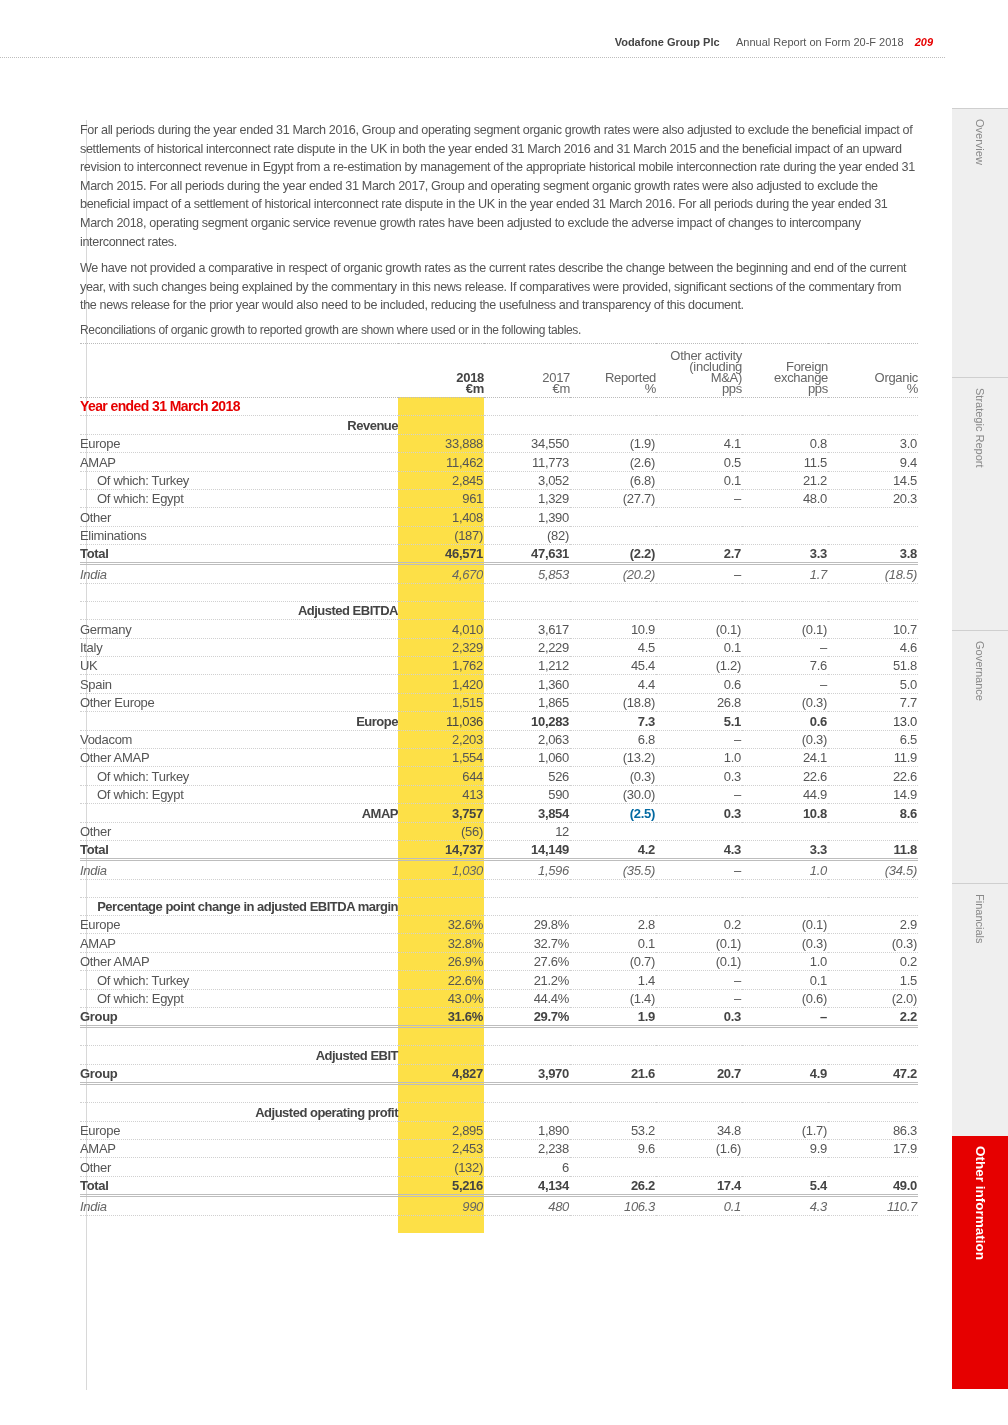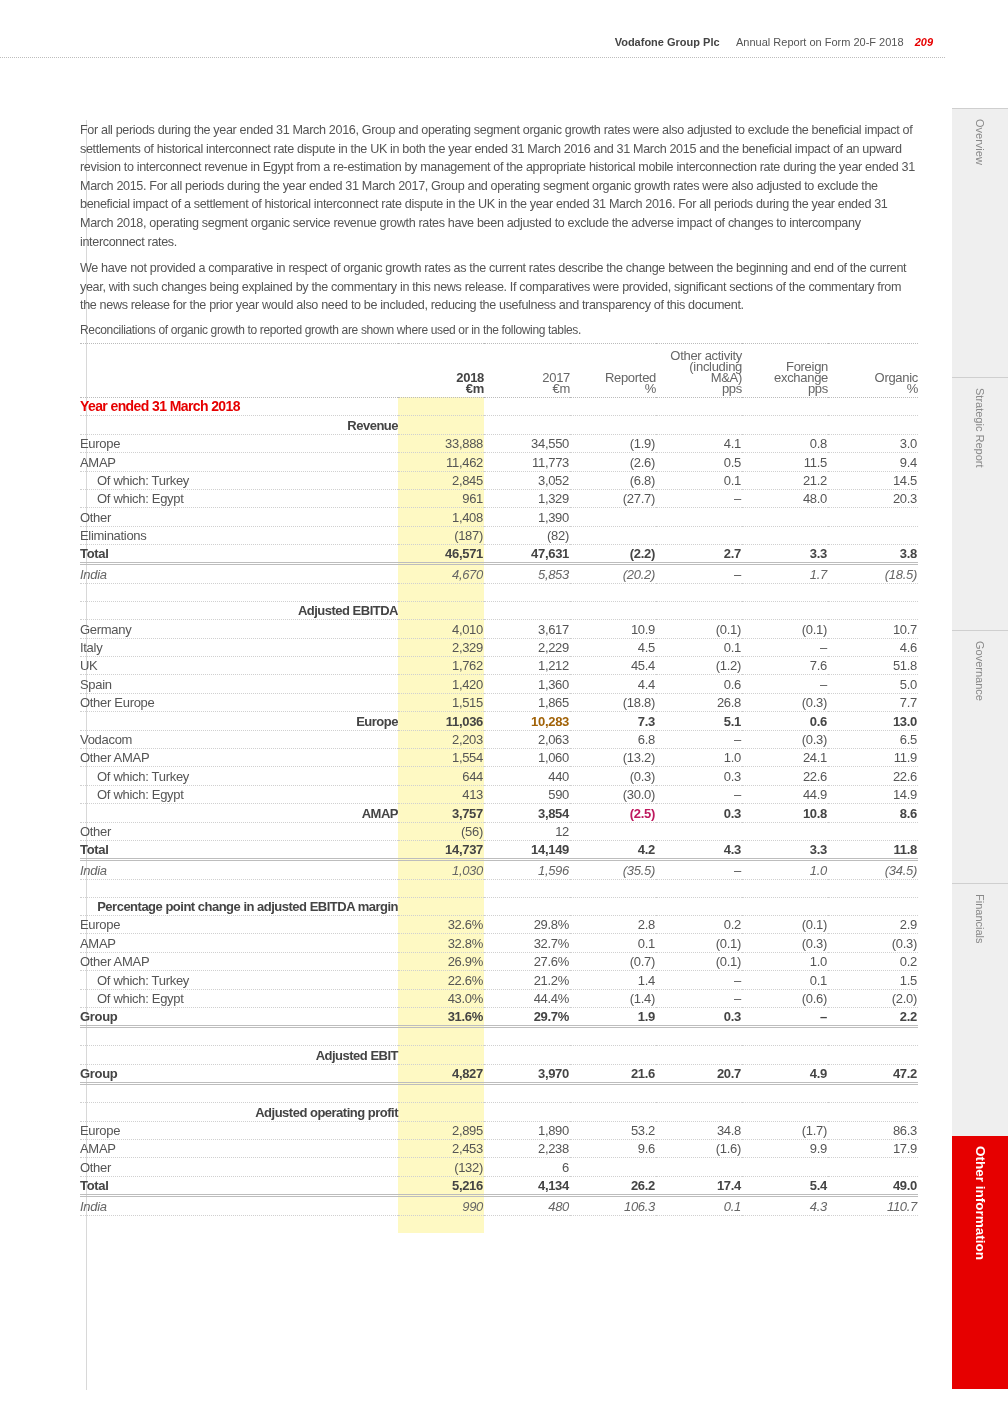--- a/index.html
+++ b/index.html
@@ -19,21 +19,21 @@
   table.fin col.c-2017 { width: 86px; }
   table.fin col.c-rep { width: 86px; }
   table.fin col.c-oth { width: 86px; }
   table.fin col.c-fx { width: 86px; }
   table.fin col.c-org { width: 90px; }
   table.fin th { font-weight: normal; font-size: 13px; color: #666; text-align: right; vertical-align: bottom; line-height: 11px; padding: 6px 0 3px 0; border-top: 1px dotted #bbb; border-bottom: 1px dotted #bbb; }
   table.fin th.bold { font-weight: bold; color: #444; }
   table.fin td { height: 17.4px; padding: 0 0 0 0; border-bottom: 1px dotted #d0d0d0; text-align: right; color: #555; vertical-align: bottom; line-height: 17px; }
   table.fin td.label { text-align: left; }
   table.fin td.indent { padding-left: 17px; }
-  table.fin td.shade, table.fin th.shade { background: #fef9c3; }
+  table.fin td.shade, table.fin th.shade { background: #fde047; }
   table.fin td.num { padding-right: 1px; }
   table.fin tr.year td.label { color: #e60000; font-weight: bold; font-size: 14px; letter-spacing: -0.6px; }
   table.fin tr.section td.label { font-weight: bold; color: #444; letter-spacing: -0.5px; text-align: right; }
   table.fin tr.total td { font-weight: bold; color: #444; border-bottom: 3px double #bdbdbd; }
   table.fin tr.india td { font-style: italic; color: #666; }
   table.fin tr.spacer td { height: 17px; }
 
   .tabs { position: absolute; left: 952px; top: 108px; width: 56px; }
   .tab { position: relative; width: 56px; background: #efefef; border-top: 1px solid #cfcfcf; box-sizing: border-box; }
   .tab.t1 { height: 269px; }
@@ -231,26 +231,26 @@
           <td class="label">Other Europe</td>
           <td class="num shade">1,515</td>
           <td class="num">1,865</td>
           <td class="num">(18.8)</td>
           <td class="num">26.8</td>
           <td class="num">(0.3)</td>
           <td class="num">7.7</td>
         </tr>
         <tr class="section">
           <td class="label" style="font-weight: bold; color: rgb(68, 68, 68);">Europe</td>
-          <td class="num shade" style="font-weight: bold; color: rgb(68, 68, 68);">11,036</td>
-          <td class="num" style="font-weight: bold; color: #a16207;">10,283</td>
+          <td class="num shade" style="font-weight: normal; color: rgb(68, 68, 68);">11,036</td>
+          <td class="num" style="font-weight: bold; color: #404040;">10,283</td>
           <td class="num" style="font-weight: bold; color: rgb(68, 68, 68);">7.3</td>
           <td class="num" style="font-weight: bold; color: rgb(68, 68, 68);">5.1</td>
           <td class="num" style="font-weight: bold; color: rgb(68, 68, 68);">0.6</td>
-          <td class="num" style="font-weight: bold; color: rgb(68, 68, 68); margin-top: 40px;">13.0</td>
+          <td class="num" style="font-weight: normal; color: rgb(68, 68, 68); margin-top: 40px;">13.0</td>
         </tr>
         <tr>
           <td class="label">Vodacom</td>
           <td class="num shade">2,203</td>
           <td class="num">2,063</td>
           <td class="num">6.8</td>
           <td class="num">–</td>
           <td class="num">(0.3)</td>
           <td class="num">6.5</td>
         </tr>
@@ -259,40 +259,40 @@
           <td class="num shade">1,554</td>
           <td class="num">1,060</td>
           <td class="num">(13.2)</td>
           <td class="num">1.0</td>
           <td class="num">24.1</td>
           <td class="num">11.9</td>
         </tr>
         <tr>
           <td class="label indent">Of which: Turkey</td>
           <td class="num shade">644</td>
-          <td class="num">440</td>
+          <td class="num">526</td>
           <td class="num">(0.3)</td>
           <td class="num">0.3</td>
           <td class="num">22.6</td>
           <td class="num">22.6</td>
         </tr>
         <tr>
           <td class="label indent">Of which: Egypt</td>
           <td class="num shade">413</td>
           <td class="num">590</td>
           <td class="num">(30.0)</td>
           <td class="num">–</td>
           <td class="num">44.9</td>
           <td class="num">14.9</td>
         </tr>
         <tr class="section">
           <td class="label" style="font-weight: bold; color: rgb(68, 68, 68);">AMAP</td>
           <td class="num shade" style="font-weight: bold; color: rgb(68, 68, 68);">3,757</td>
           <td class="num" style="font-weight: bold; color: rgb(68, 68, 68);">3,854</td>
-          <td class="num" style="font-weight: bold; color: #be185d;">(2.5)</td>
+          <td class="num" style="font-weight: bold; color: #0369a1;">(2.5)</td>
           <td class="num" style="font-weight: bold; color: rgb(68, 68, 68);">0.3</td>
           <td class="num" style="font-weight: bold; color: rgb(68, 68, 68);">10.8</td>
           <td class="num" style="font-weight: bold; color: rgb(68, 68, 68);">8.6</td>
         </tr>
         <tr>
           <td class="label">Other</td>
           <td class="num shade">(56)</td>
           <td class="num">12</td>
           <td class="num"></td>
           <td class="num"></td>

